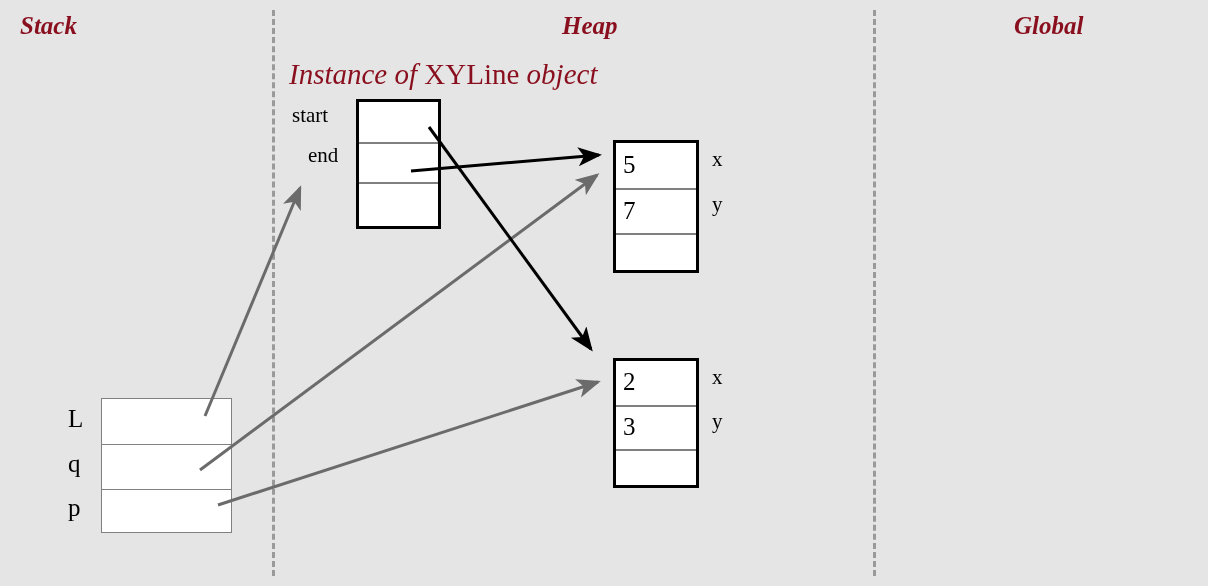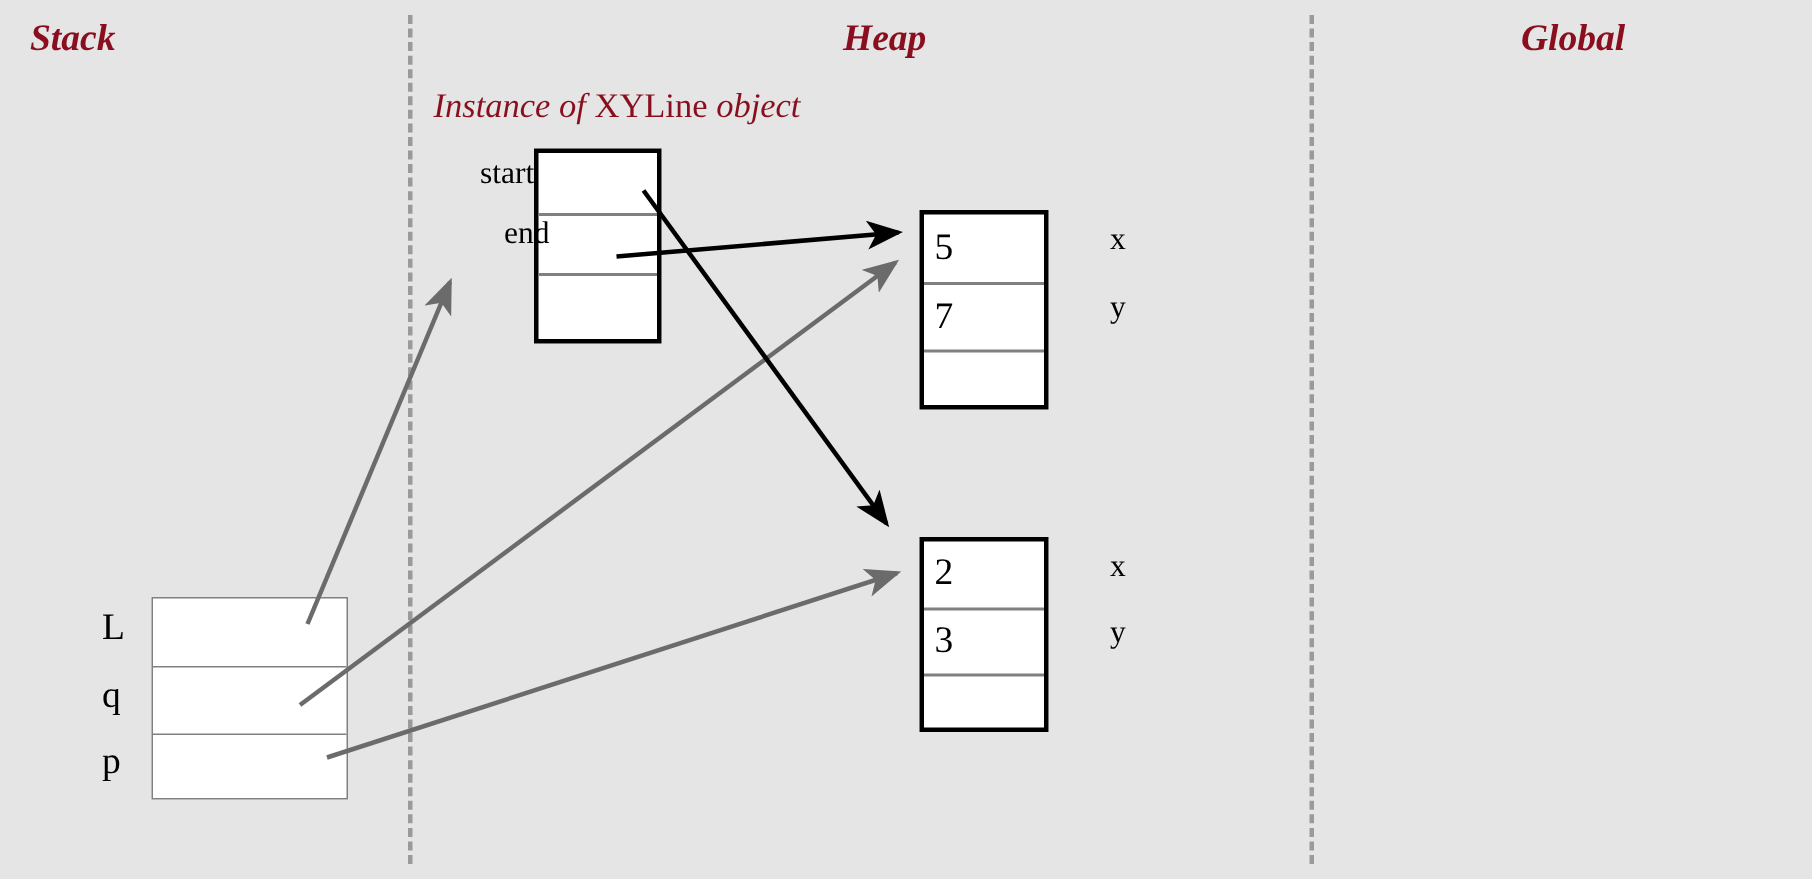--- a/index.html
+++ b/index.html
@@ -20,21 +20,21 @@
     color: #8a0f1e;
     font-style: italic;
     font-weight: bold;
     font-size: 25px;
     font-family: "Liberation Serif", serif;
     white-space: nowrap;
   }
   .caption {
     position: absolute;
     color: #8a0f1e;
-    font-size: 23px;
+    font-size: 29px;
     font-family: "Liberation Serif", serif;
     white-space: nowrap;
   }
   .caption .it { font-style: italic; }
   .caption .ro { font-style: normal; }
 
   .divider {
     position: absolute;
     width: 0;
     border-left: 3px dashed #9a9a9a;
@@ -65,21 +65,20 @@
   }
   .outlabel {
     position: absolute;
     font-size: 25px;
     font-family: "Liberation Serif", serif;
     color: #000;
     white-space: nowrap;
   }
   .outlabel.small {
     font-size: 21px;
-    margin-left: 28px;
   }
   svg.arrows {
     position: absolute;
     left: 0; top: 0;
     width: 1208px;
     height: 586px;
     pointer-events: none;
   }
 </style>
 </head>

